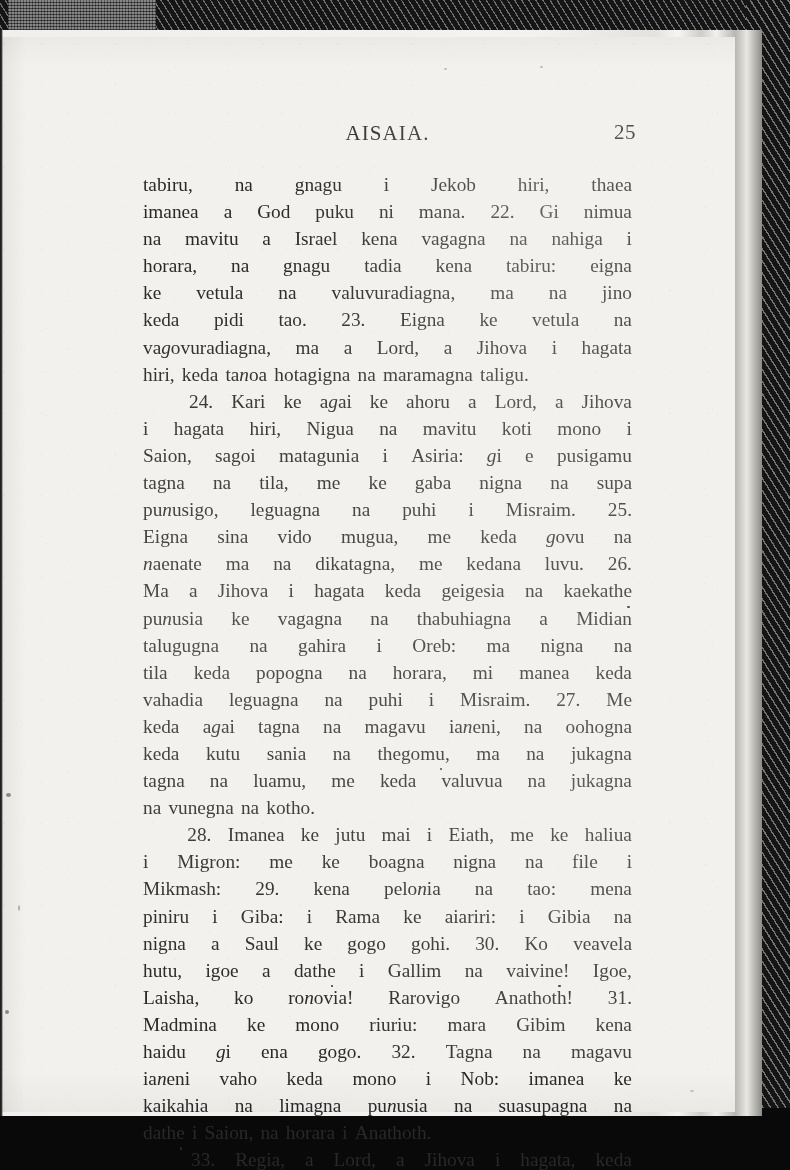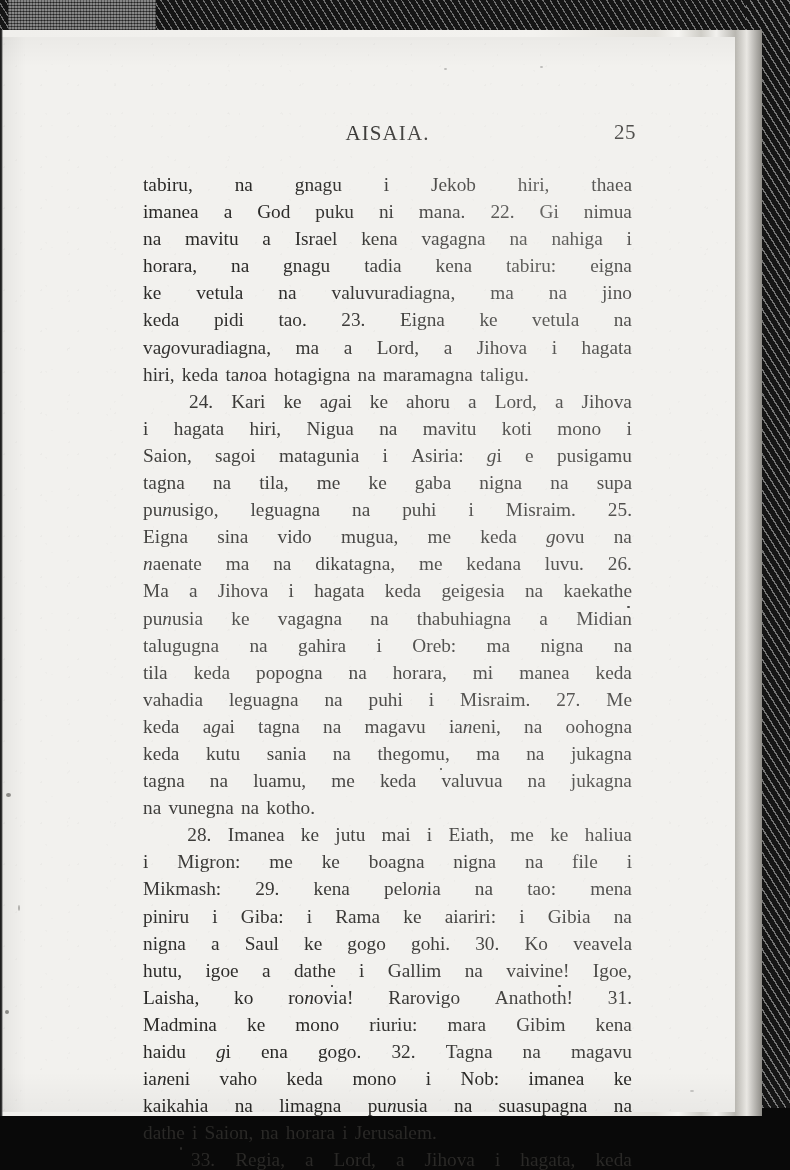--- a/index.html
+++ b/index.html
@@ -287,21 +287,21 @@
           <div class="line j"><span class="tok">i</span><span class="tok">Migron:</span><span class="tok">me</span><span class="tok">ke</span><span class="tok">boagna</span><span class="tok">nigna</span><span class="tok">na</span><span class="tok">file</span><span class="tok">i</span></div>
           <div class="line j"><span class="tok">Mikmash:</span><span class="tok">29.</span><span class="tok">kena</span><span class="tok">pelo<span class="alt">n</span>ia</span><span class="tok">na</span><span class="tok">tao:</span><span class="tok">mena</span></div>
           <div class="line j"><span class="tok">piniru</span><span class="tok">i</span><span class="tok">Giba:</span><span class="tok">i</span><span class="tok">Rama</span><span class="tok">ke</span><span class="tok">aiariri:</span><span class="tok">i</span><span class="tok">Gibia</span><span class="tok">na</span></div>
           <div class="line j"><span class="tok">nigna</span><span class="tok">a</span><span class="tok">Saul</span><span class="tok">ke</span><span class="tok">gogo</span><span class="tok">gohi.</span><span class="tok">30.</span><span class="tok">Ko</span><span class="tok">veavela</span></div>
           <div class="line j"><span class="tok">hutu,</span><span class="tok">igoe</span><span class="tok">a</span><span class="tok">dath<span class="dotb">e</span></span><span class="tok">i</span><span class="tok">Gallim</span><span class="tok">na</span><span class="tok">vaivin<span class="dotb">e</span>!</span><span class="tok">Igoe,</span></div>
           <div class="line j"><span class="tok">Laisha,</span><span class="tok">ko</span><span class="tok">ro<span class="alt">n</span>ovia!</span><span class="tok">Rarovigo</span><span class="tok">Anathoth!</span><span class="tok">31.</span></div>
           <div class="line j"><span class="tok">Madmina</span><span class="tok">ke</span><span class="tok">mono</span><span class="tok">riuriu:</span><span class="tok">mara</span><span class="tok">Gibim</span><span class="tok">kena</span></div>
           <div class="line j"><span class="tok">haidu</span><span class="tok"><span class="alt">g</span>i</span><span class="tok">ena</span><span class="tok">gogo.</span><span class="tok">32.</span><span class="tok">Tagna</span><span class="tok">na</span><span class="tok">magavu</span></div>
           <div class="line j"><span class="tok">ia<span class="alt">n</span>eni</span><span class="tok">vaho</span><span class="tok">keda</span><span class="tok">mono</span><span class="tok">i</span><span class="tok">Nob:</span><span class="tok">imanea</span><span class="tok">ke</span></div>
           <div class="line j"><span class="tok">kaikahia</span><span class="tok">na</span><span class="tok">limagna</span><span class="tok">pu<span class="alt">n</span>usia</span><span class="tok">na</span><span class="tok">suasupagna</span><span class="tok">na</span></div>
-          <div class="line l"><span class="tok">dath<span class="dotb">e</span></span><span class="tok">i</span><span class="tok">Saion,</span><span class="tok">na</span><span class="tok">horara</span><span class="tok">i</span><span class="tok">Jerusalem.</span></div>
+          <div class="line l"><span class="tok">dath<span class="dotb">e</span></span><span class="tok">i</span><span class="tok">Saion,</span><span class="tok">na</span><span class="tok">horara</span><span class="tok">i</span><span class="tok">Anathoth.</span></div>
         </div>
         <div class="para">
           <div class="line j i"><span class="tok">33.</span><span class="tok">Regia,</span><span class="tok">a</span><span class="tok">Lord,</span><span class="tok">a</span><span class="tok">Jihova</span><span class="tok">i</span><span class="tok">hagata,</span><span class="tok">keda</span></div>
         </div>
       </div>
 
     <div id="ink-fade"></div>
     <div id="vignette"></div>
   </div>
 

